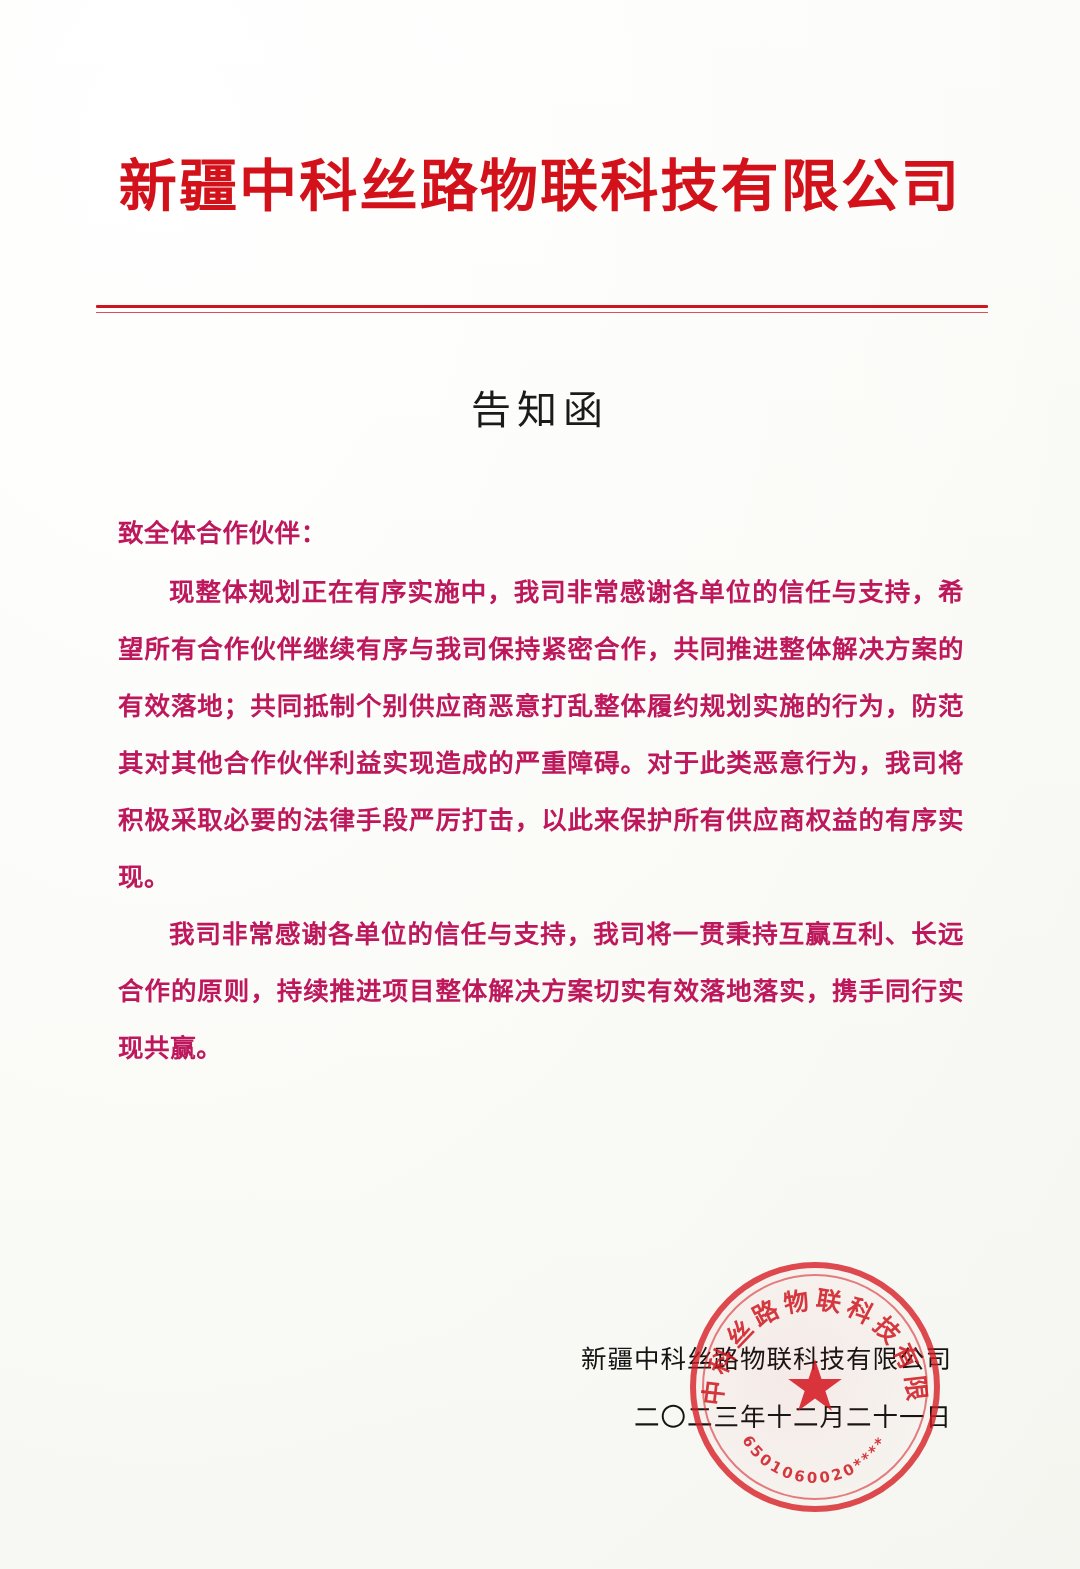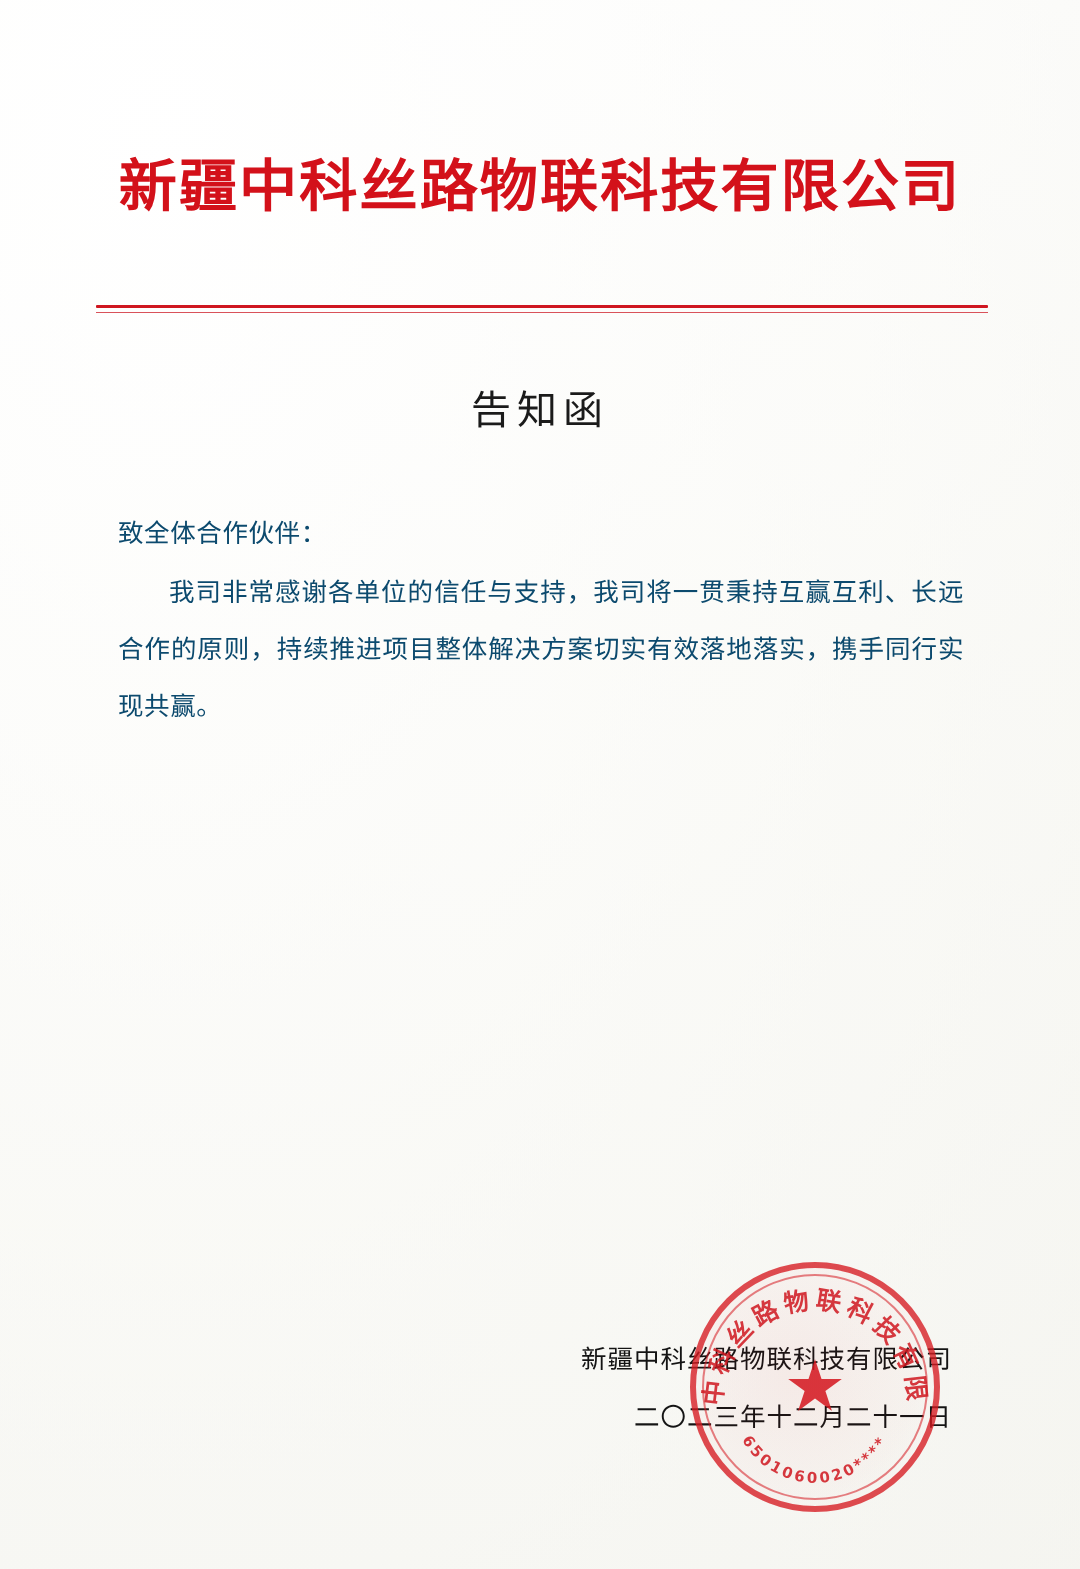--- a/index.html
+++ b/index.html
@@ -70,26 +70,27 @@
     letter-spacing: 6px;
     color: #1b1b1b;
     font-family: Liberation Serif, serif;
   }
 
   .body-area {
     position: absolute;
     top: 505px;
     left: 118px;
     width: 846px;
-    color: #0c4a6e;
+    color: #be185d;
     font-size: 25.5px;
     line-height: 57px;
     letter-spacing: 0.6px;
     text-align: justify;
     text-justify: inter-ideograph;
+    font-weight: bold;
   }
   .salutation {
     margin: 0 0 2px 0;
   }
   .para {
     margin: 0;
     text-indent: 2em;
   }
 
   .signature-block {
@@ -172,20 +173,21 @@
 
   <div class="rule-wrap">
     <div class="rule-thick"></div>
     <div class="rule-thin"></div>
   </div>
 
   <div class="doc-title">告知函</div>
 
   <div class="body-area">
     <p class="salutation">致全体合作伙伴：</p>
+    <p class="para">现整体规划正在有序实施中，我司非常感谢各单位的信任与支持，希望所有合作伙伴继续有序与我司保持紧密合作，共同推进整体解决方案的有效落地；共同抵制个别供应商恶意打乱整体履约规划实施的行为，防范其对其他合作伙伴利益实现造成的严重障碍。对于此类恶意行为，我司将积极采取必要的法律手段严厉打击，以此来保护所有供应商权益的有序实现。</p>
     <p class="para">我司非常感谢各单位的信任与支持，我司将一贯秉持互赢互利、长远合作的原则，持续推进项目整体解决方案切实有效落地落实，携手同行实现共赢。</p>
   </div>
 
   <div class="signature-block">
     <div>新疆中科丝路物联科技有限公司</div>
     <div>二〇二三年十二月二十一日</div>
   </div>
 
   <div class="seal">
     <div class="ring"></div>

